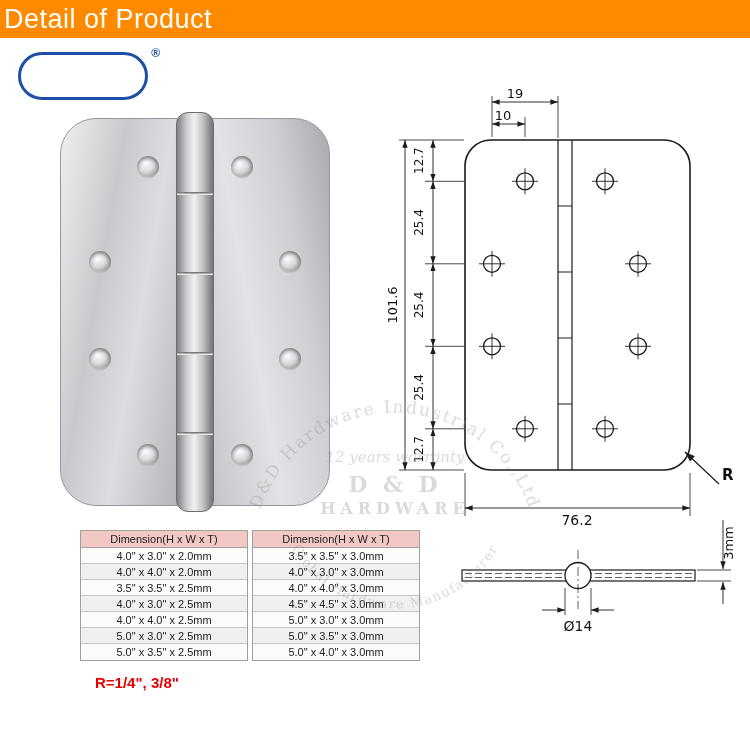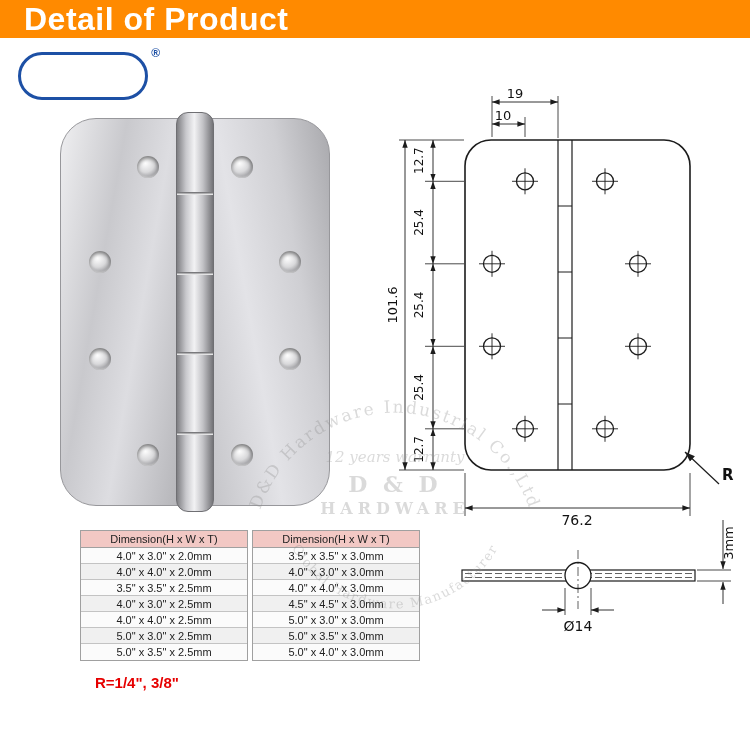--- a/index.html
+++ b/index.html
@@ -1,21 +1,21 @@
 <!DOCTYPE html>
 <html><head>
 <meta charset="utf-8">
 <style>
   *{margin:0;padding:0;box-sizing:border-box}
   html,body{width:750px;height:735px}
   body{font-family:"Liberation Sans",sans-serif;background:#fff}
   #page{position:relative;width:750px;height:735px;overflow:hidden;background:#fff}
 
   .header{position:absolute;left:0;top:0;width:750px;height:38px;background:#ff8a00}
-  .header-title{color:#fff;font-size:32px;font-weight:bold;line-height:38px;padding-left:24px;letter-spacing:.5px}
+  .header-title{color:#fff;font-size:27px;font-weight:normal;line-height:38px;padding-left:4px;letter-spacing:.5px}
 
   .logo{position:absolute;left:18px;top:52px;width:130px;height:48px;border:3px solid #1d50a5;border-radius:24px;background:#fff;text-align:center}
   .logo-text{font-family:"DejaVu Serif",serif;font-weight:bold;font-size:29px;color:#1d50a5;line-height:41px}
   .logo-reg{position:absolute;right:-15px;top:-9px;font-size:12px;color:#1d50a5;font-weight:bold}
 
   
   .hinge{position:absolute;left:60px;top:112px;width:270px;height:400px}
   .leaf{position:absolute;top:6px;height:388px;width:124px;border:1px solid #97979b}
   .leaf-left{left:0;border-radius:36px 5px 5px 36px;
     background:linear-gradient(100deg,#efeff1 0%,#c9c9cd 35%,#dddde1 60%,#b2b2b6 100%)}

